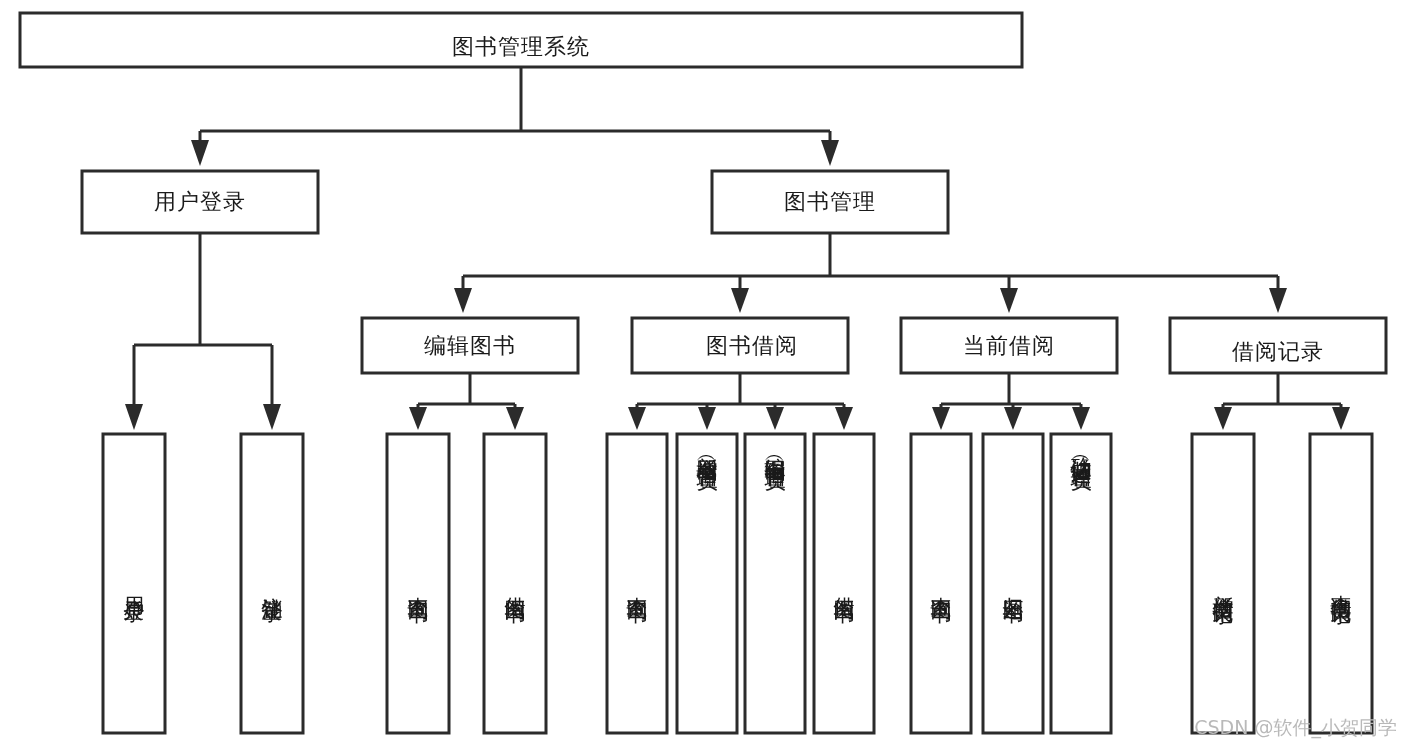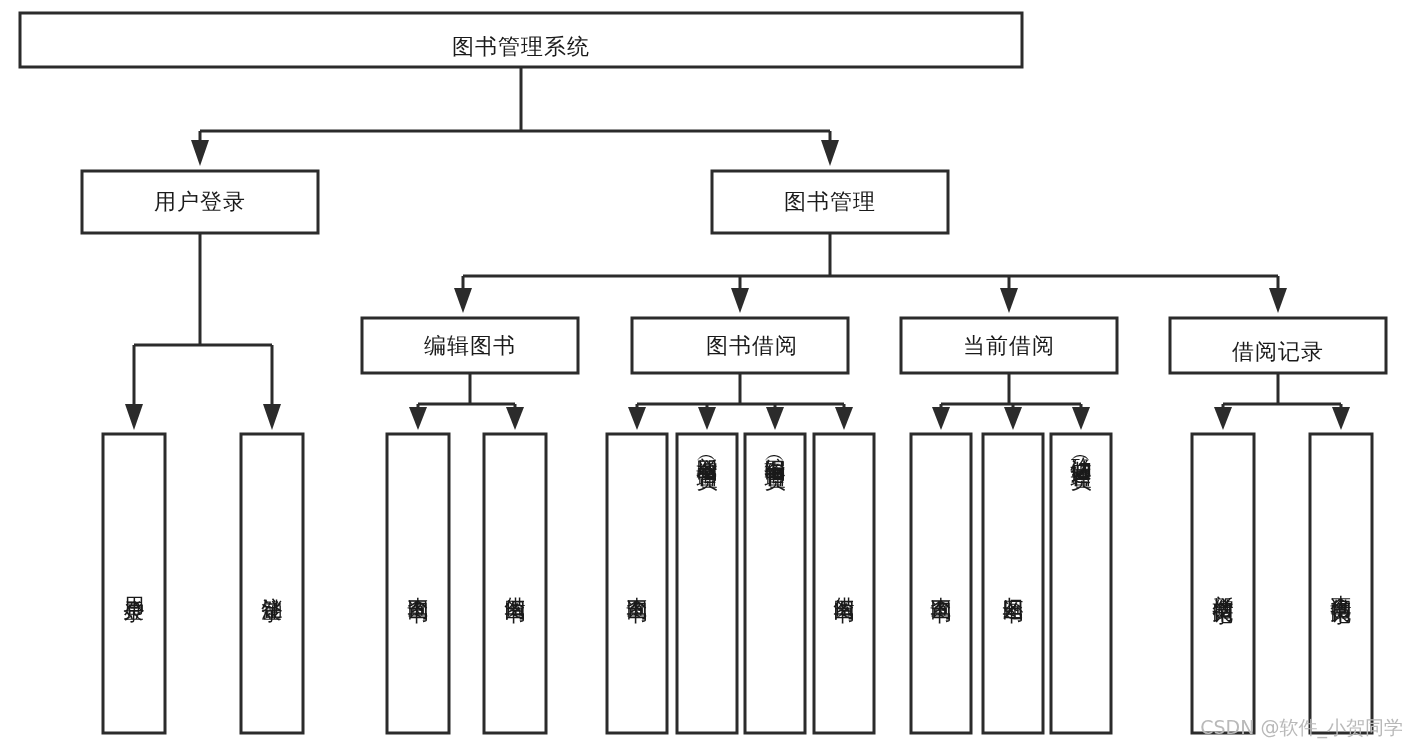--- a/index.html
+++ b/index.html
@@ -68,21 +68,21 @@
   }
   .hlabel-wrap span {
     font-family: "DejaVu Sans", "Liberation Sans", sans-serif;
     font-size: 22px;
     color: #1a1a1a;
     letter-spacing: 1px;
     white-space: nowrap;
   }
   #watermark {
     position: absolute;
-    right: 2px;
+    right: 8px;
     bottom: 6px;
     font-family: "DejaVu Sans", "Liberation Sans", sans-serif;
     font-size: 19px;
     color: #b9b9b9;
     white-space: nowrap;
     user-select: none;
   }
 </style>
 </head>
 <body>

